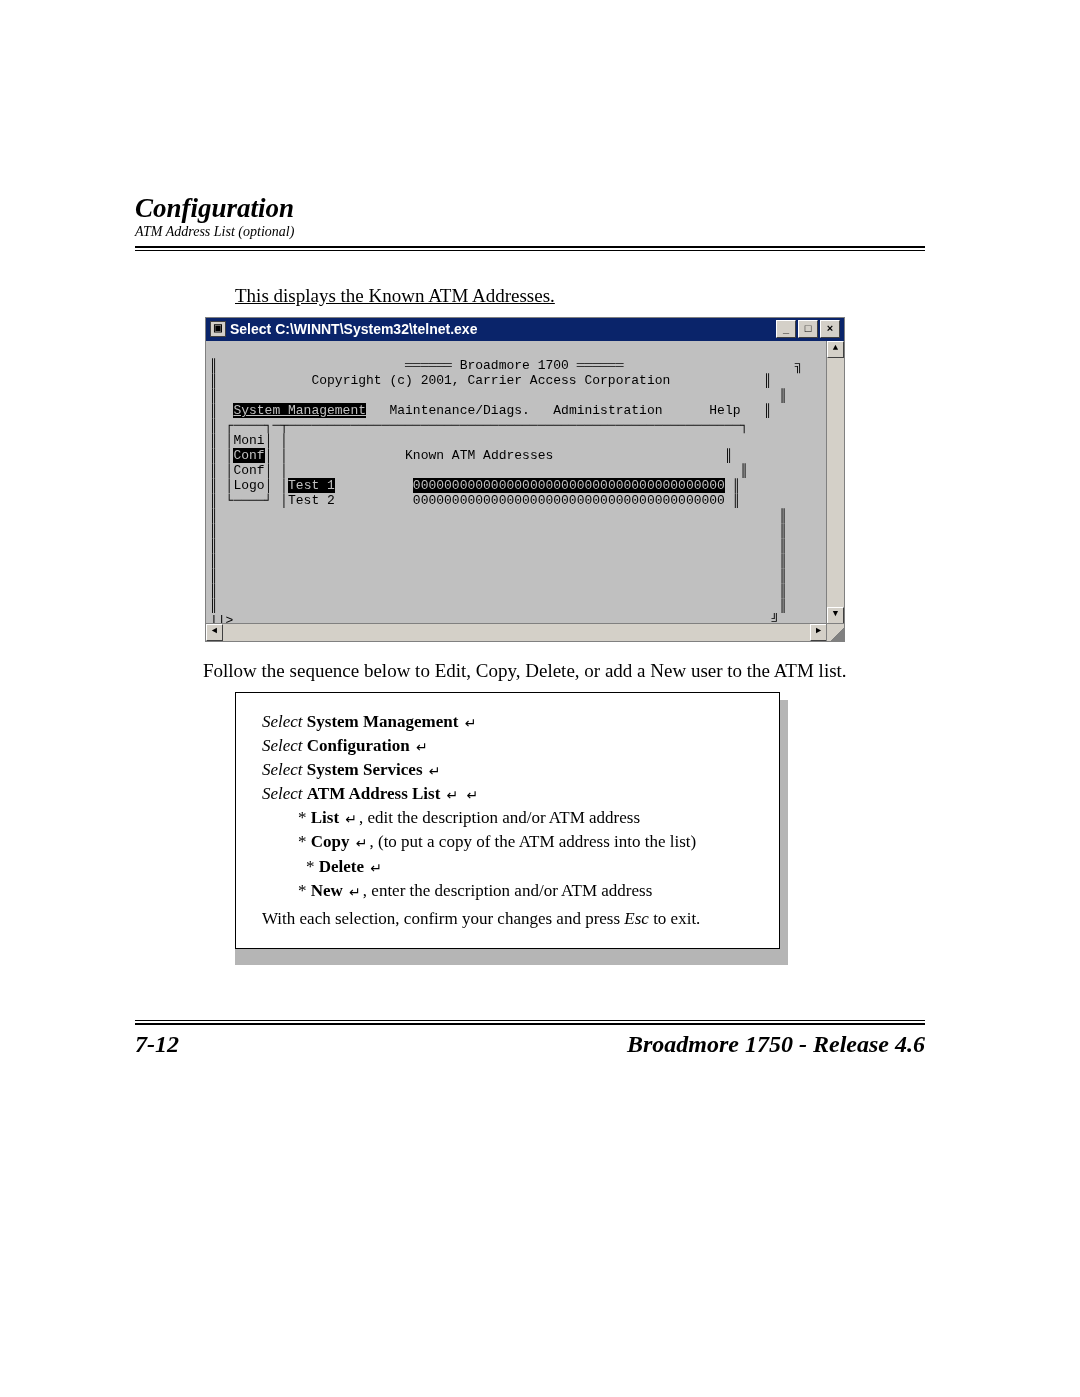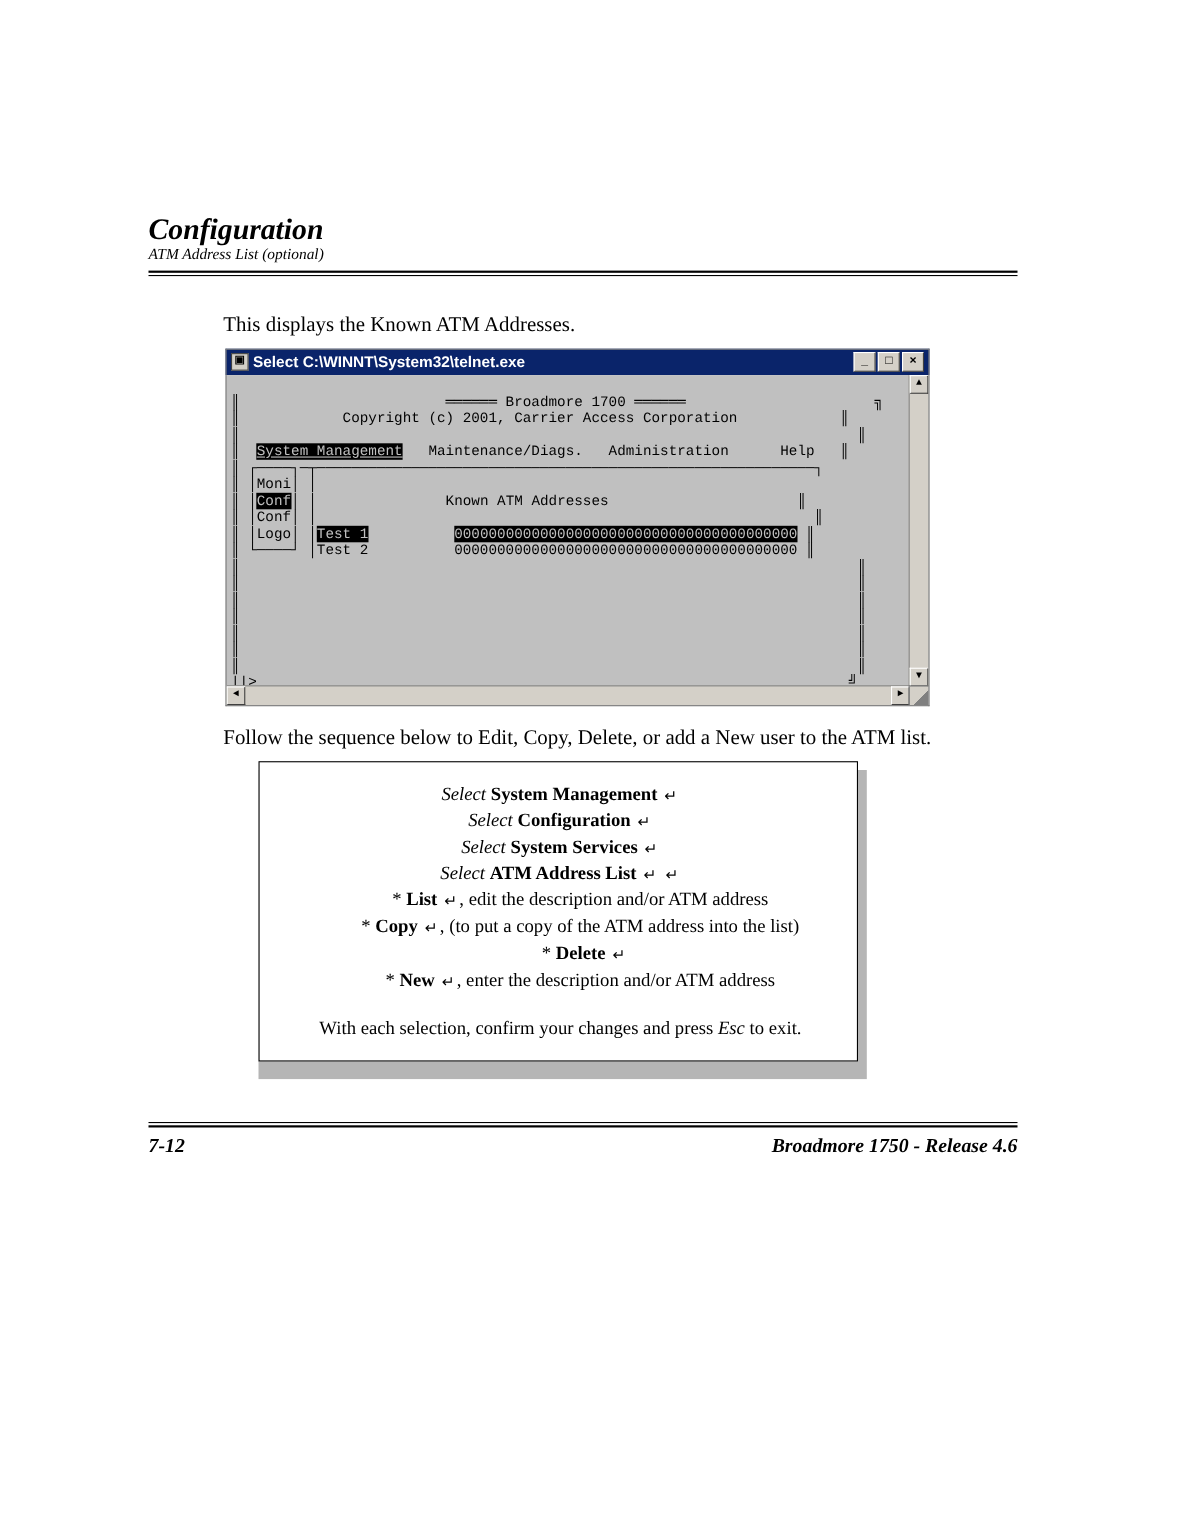--- a/index.html
+++ b/index.html
@@ -25,21 +25,22 @@
   .subheading{
     font-style:italic;
     font-size:14px;
     margin-top:2px;
   }
   .rule-thick{border:none;border-top:2.5px solid #000;margin:6px 0 0 0;}
   .rule-thin {border:none;border-top:1px   solid #000;margin:2px 0 0 0;}
   .body-text{
     font-size:19px;
     margin-top:34px;
-    margin-left:68px;
+    margin-left:100px;
+    text-decoration:underline;
   }
   .body-text2{
     font-size:19px;
     margin-top:18px;
     margin-left:68px;
   }
 
   
   .telnet-wrap{
     margin-top:10px;
@@ -119,21 +120,21 @@
   }
   .inst-box{
     position:relative;
     top:-8px;left:-8px;
     background:#fff;
     border:1.5px solid #000;
     padding:18px 22px 16px 26px;
     font-size:17px;
     line-height:1.3;
   }
-  .inst-line{margin:0 0 2px 0;text-align:center;}
+  .inst-line{margin:0 0 2px 0;}
   .inst-indent1{margin-left:36px;}
   .inst-indent2{margin-left:44px;}
   .i{font-style:italic;}
   .b{font-weight:bold;}
   .ret-icon{
     display:inline-block;
     font-family:Arial,sans-serif;
     font-size:14px;
     position:relative;
     top:1px;
@@ -144,21 +145,21 @@
   .footer{
     position:absolute;
     left:135px;
     width:790px;
     top:1020px;
   }
   .footer .rule-thin{margin-top:0;}
   .footer .rule-thick{margin-top:2px;}
   .footer-row{
     display:flex;justify-content:space-between;
-    font-size:18px;font-style:italic;font-weight:bold;
+    font-size:24px;font-style:italic;font-weight:bold;
     margin-top:6px;
   }
 </style>
 </head>
 <body>
 
 <div class="page">
   <div class="heading">Configuration</div>
   <div class="subheading">ATM Address List (optional)</div>
   <hr class="rule-thick">
@@ -229,21 +230,21 @@
       </div>
       <div class="inst-line inst-indent1">
         <span>*</span> <span class="b">Copy</span> <span class="ret-icon">↵</span><span>, (to put a copy of the ATM address into the list)</span>
       </div>
       <div class="inst-line inst-indent2">
         <span>*</span> <span class="b">Delete</span> <span class="ret-icon">↵</span>
       </div>
       <div class="inst-line inst-indent1">
         <span>*</span> <span class="b">New</span> <span class="ret-icon">↵</span><span>,  enter the description and/or ATM address</span>
       </div>
-      <div class="inst-line" style="margin-top:22px">
+      <div class="inst-line" style="margin-top:6px">
         <span>With each selection, confirm your changes and press </span><span class="i">Esc</span><span> to exit.</span>
       </div>
     </div>
   </div>
 </div>
 
 <div class="footer">
   <hr class="rule-thin">
   <hr class="rule-thick">
   <div class="footer-row">

